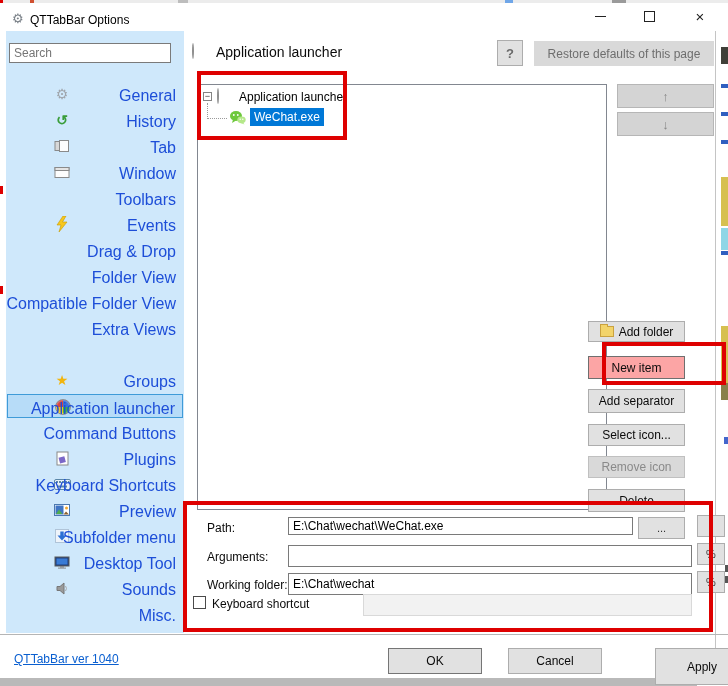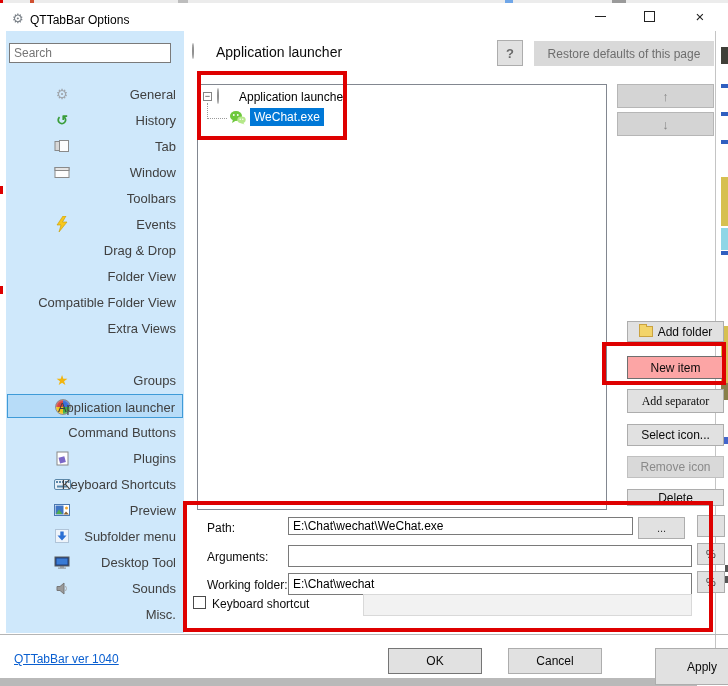--- a/index.html
+++ b/index.html
@@ -23,21 +23,21 @@
   .max-glyph{width:9px;height:9px;border:1px solid #222;background:#fff;}
   .close-glyph{font-size:15px;color:#222;line-height:15px;}
 
   
   .sidebar{left:6px;top:31px;width:178px;height:602px;background:#cfe8fb;}
   .search{left:9px;top:43px;width:162px;height:20px;border:1px solid #7a7a7a;background:#fff;
           font-family:"Liberation Sans",sans-serif;font-size:12px;padding:0 4px;color:#333;box-sizing:border-box;}
   .srow{left:7px;width:176px;height:24px;box-sizing:border-box;}
   .srow.sel{background:#b7dcf8;border:1px solid #3f9bd8;}
   .sicon{position:absolute;left:44px;top:0;width:22px;height:24px;display:flex;align-items:center;justify-content:center;}
-  .slabel{position:absolute;right:7px;top:5px;font-size:13px;color:#404040;white-space:nowrap;}
+  .slabel{position:absolute;right:7px;top:5px;font-size:16px;color:#1d4ed8;white-space:nowrap;}
   .glyph-gear{font-size:14px;color:#a0a6ad;}
   .glyph-hist{font-size:14px;font-weight:bold;color:#3a9d3a;}
   .glyph-star{font-size:14px;color:#f2b50e;}
   .pie{width:16px;height:16px;border-radius:50%;border:1px solid #8f8f8f;box-sizing:border-box;
        background:conic-gradient(#3a6fd8 0 25%, #3fae49 25% 50%, #f0c419 50% 75%, #d64541 75% 100%);
        box-shadow:inset 0 0 2px rgba(255,255,255,.7);}
   .pie.big{width:18px;height:18px;}
 
   .footer-sep{left:0;top:634px;width:728px;height:1px;background:#b5b5b5;}
   .version{left:14px;top:652px;font-size:12px;color:#0a5fd0;text-decoration:underline;}
@@ -59,21 +59,21 @@
   .tree{left:197px;top:84px;width:410px;height:426px;border:1px solid #828790;background:#fff;box-sizing:border-box;}
   .expander{left:203px;top:92px;width:9px;height:9px;border:1px solid #848484;background:#fff;
             font-size:9px;line-height:7px;text-align:center;color:#333;box-sizing:border-box;}
   .tree-root-label{left:239px;top:90px;font-size:12px;color:#000;}
   .tree-sel{left:250px;top:108px;background:#0078d7;color:#fff;font-size:12px;padding:2px 4px;}
   .dotv{left:207px;top:103px;width:1px;height:16px;border-left:1px dotted #9a9a9a;}
   .doth{left:208px;top:118px;width:19px;height:1px;border-top:1px dotted #9a9a9a;}
 
   
   .updown{left:617px;width:97px;height:24px;background:#d4d4d4;border:1px solid #b6b6b6;color:#858585;font-size:13px;}
-  .rbtn{left:627px;width:97px;}
+  .rbtn{left:588px;width:97px;}
   .folder-glyph{width:12px;height:9px;background:#f3d46a;border:1px solid #caa23f;position:relative;margin-right:5px;}
   .folder-glyph::before{content:"";position:absolute;left:-1px;top:-3px;width:6px;height:2px;
                         background:#f3d46a;border:1px solid #caa23f;border-bottom:none;}
 
   
   .flabel{left:207px;font-size:12px;color:#0b0b0b;}
   .tinput{box-sizing:border-box;border:1px solid #7a7a7a;background:#fff;
           font-family:"Liberation Sans",sans-serif;font-size:12px;padding:0 4px;color:#000;}
   .tinput.off{background:#f2f2f2;border-color:#d9d9d9;}
   .smallbtn{box-sizing:border-box;background:#e1e1e1;border:1px solid #adadad;display:flex;
@@ -302,24 +302,24 @@
   </div>
   <div class="abs btn updown" style="top:112px;">
     <span>↓</span>
   </div>
 
   <div class="abs btn rbtn" style="top:321px;height:21px;">
     <span class="folder-glyph"></span>
     <span>Add folder</span>
   </div>
   <div class="abs btn rbtn focusd" style="top:356px;height:23px;">New item</div>
-  <div class="abs btn rbtn" style="top:389px;height:24px;font-family:Liberation Serif, serif;">Add separator</div>
+  <div class="abs btn rbtn" style="top:389px;height:24px;">Add separator</div>
   <div class="abs btn rbtn" style="top:424px;height:22px;">Select icon...</div>
   <div class="abs btn rbtn disabled" style="top:456px;height:22px;">Remove icon</div>
-  <div class="abs btn rbtn" style="top:489px;height:17px;">Delete</div>
+  <div class="abs btn rbtn" style="top:489px;height:23px;">Delete</div>
 
   <span class="abs flabel" style="top:521px;">Path:</span>
   <input class="abs tinput" style="left: 288px; top: 517px; width: 345px; height: 18px;" value="E:\Chat\wechat\WeChat.exe">
   <div class="abs smallbtn" style="left:638px;top:517px;width:47px;height:22px;">...</div>
   <div class="abs smallbtn" style="left:697px;top:515px;width:28px;height:22px;">.</div>
 
   <span class="abs flabel" style="top:550px;">Arguments:</span>
   <input class="abs tinput" style="left: 288px; top: 545px; width: 404px; height: 22px;" value="">
   <div class="abs smallbtn" style="left:697px;top:543px;width:28px;height:22px;">%</div>
 

